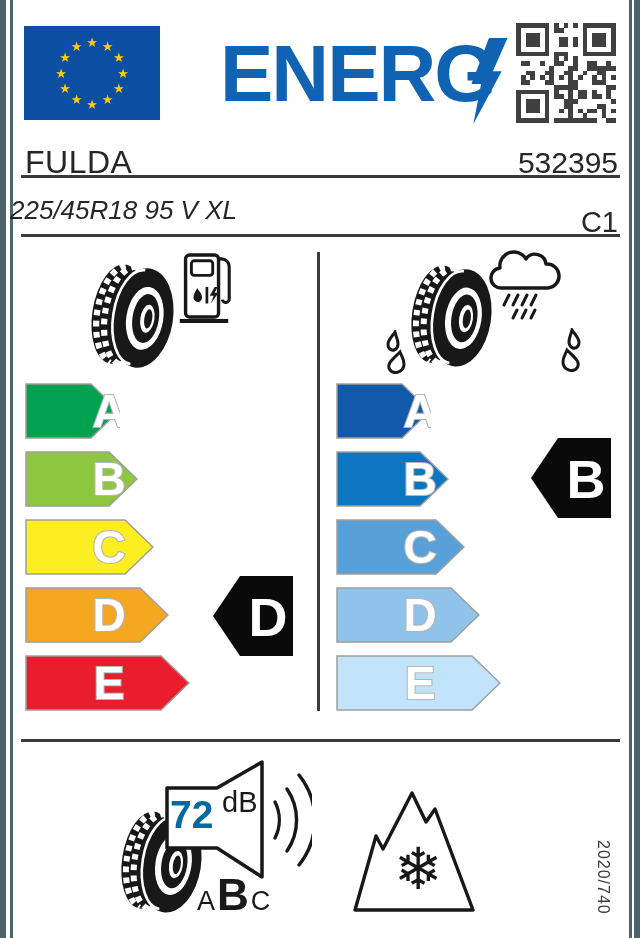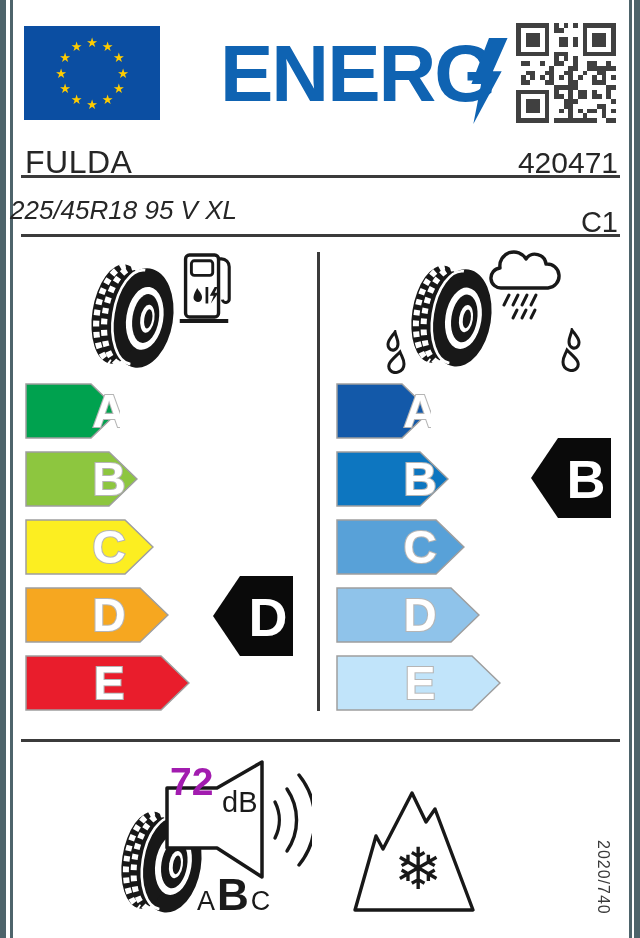--- a/index.html
+++ b/index.html
@@ -50,21 +50,21 @@
   .tire-wet{left:406px;top:264px;width:86px;height:104px;}
   .tire-noise{left:116px;top:810px;width:86px;height:104px;}
   .pump{left:172px;top:248px;width:64px;height:78px;}
   .cloud{left:488px;top:248px;width:76px;height:74px;}
   .splash-l{left:382px;top:330px;width:38px;height:44px;}
   .splash-r{left:551px;top:328px;width:34px;height:44px;}
   .speaker{left:160px;top:755px;width:152px;height:132px;}
   .mountain{left:345px;top:782px;width:140px;height:135px;}
   .mountain .flake{font-family:"DejaVu Sans",sans-serif;font-size:58px;fill:#181818;text-anchor:middle;}
 
-  .db-value{position:absolute;left:170px;top:762px;font-size:39px;font-weight:bold;color:#a21caf;line-height:1;}
+  .db-value{position:absolute;left:170px;top:795px;font-size:39px;font-weight:bold;color:#0369a1;line-height:1;}
   .db-unit{position:absolute;left:222px;top:788px;font-size:29px;color:#1a1a1a;line-height:1;}
   .abc{position:absolute;left:197px;top:870px;display:flex;align-items:baseline;gap:2px;color:#1a1a1a;}
   .abc .s{font-size:27px;} .abc .b{font-size:44px;font-weight:bold;}
 
   .regulation{position:absolute;left:594px;top:840px;height:80px;writing-mode:vertical-rl;
               font-size:16px;letter-spacing:1px;color:#3a3a3a;}
 </style>
 </head>
 <body>
 
@@ -214,21 +214,21 @@
       <rect x="2" y="2" width="3" height="3" fill="#404040"></rect>
       <rect x="14" y="0" width="7" height="7" fill="#404040"></rect>
       <rect x="15" y="1" width="5" height="5" fill="#ffffff"></rect>
       <rect x="16" y="2" width="3" height="3" fill="#404040"></rect>
       <rect x="0" y="14" width="7" height="7" fill="#404040"></rect>
       <rect x="1" y="15" width="5" height="5" fill="#ffffff"></rect>
       <rect x="2" y="16" width="3" height="3" fill="#404040"></rect>
     </svg>
 
   <div class="brand">FULDA</div>
-  <div class="article">420471</div>
+  <div class="article">532395</div>
   <div class="hr hr1"></div>
   <div class="size">225/45R18 95 V XL</div>
   <div class="tclass">C1</div>
   <div class="hr hr2"></div>
   <div class="vdiv"></div>
 
   <svg class="abs tire-icon tire-fuel" viewBox="0 0 100 120">
       <use href="#tire"></use>
     </svg>
   <svg class="abs pump" viewBox="0 0 66 78">

